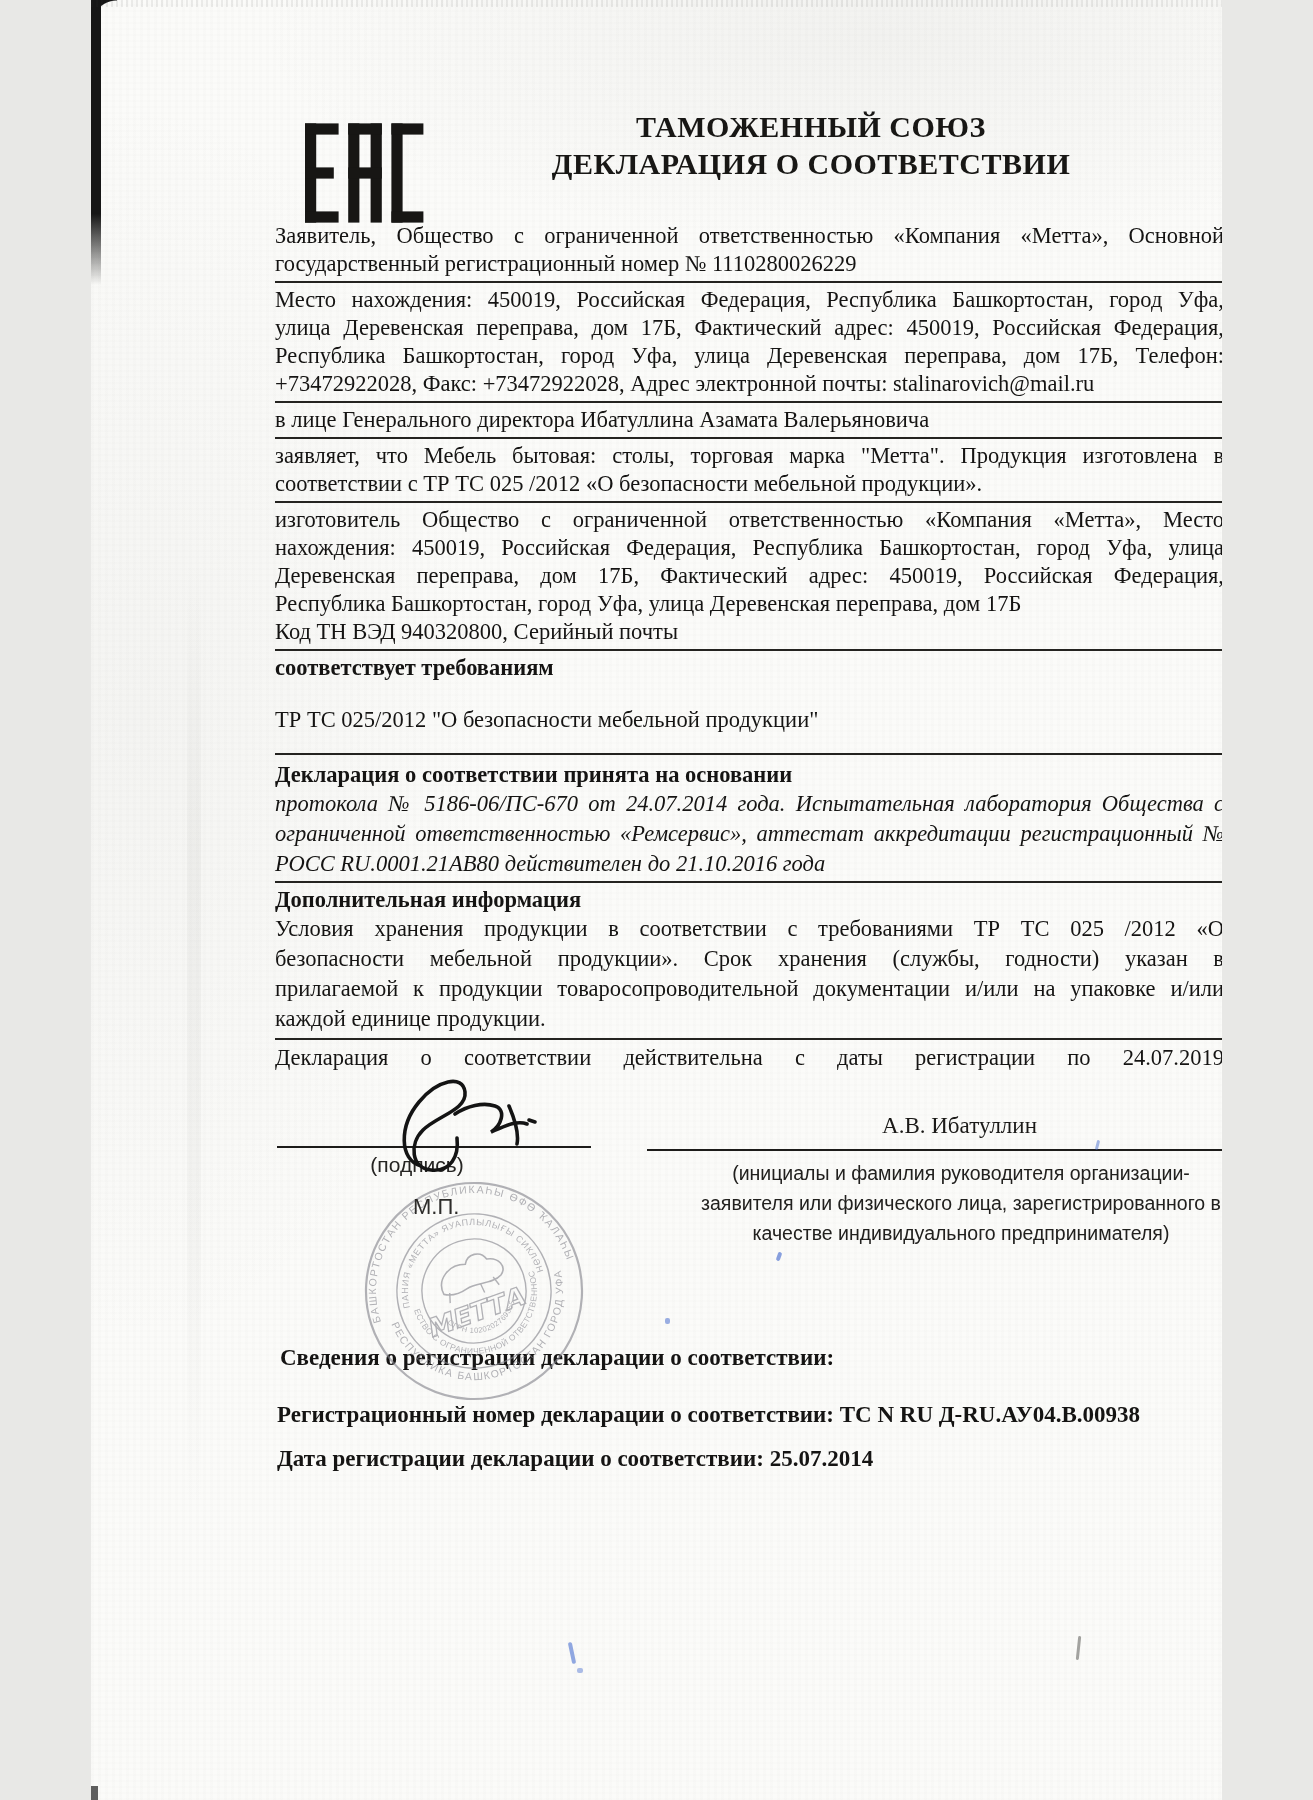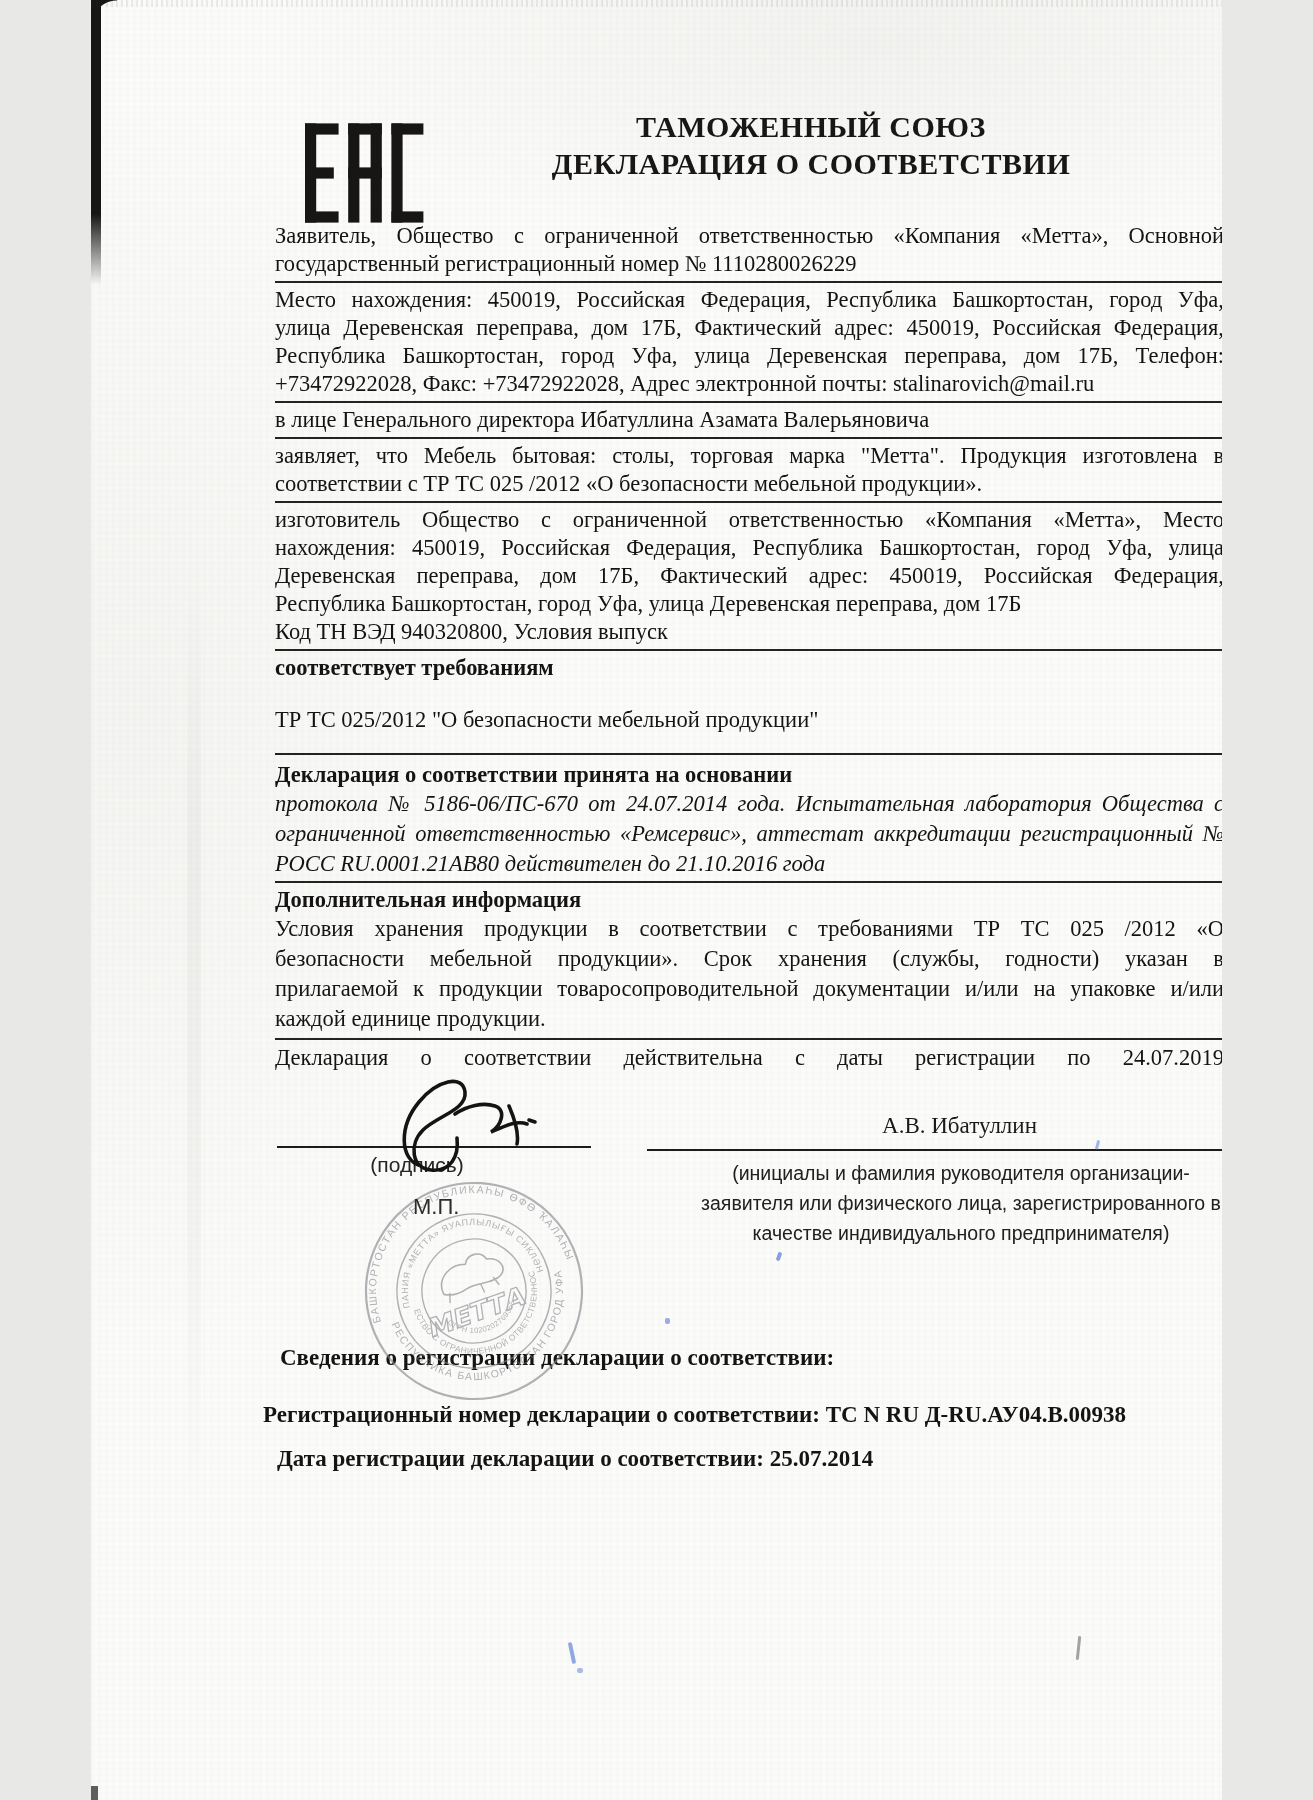--- a/index.html
+++ b/index.html
@@ -56,21 +56,21 @@
     font-family:"Liberation Sans",sans-serif;font-size:21px;color:#262523;}
   .sig-name{position:absolute;left:556px;top:1113px;width:625px;text-align:center;font-size:23px;color:#1b1a18;}
   .sig-note{position:absolute;left:520px;top:1158px;width:700px;text-align:center;
     font-family:"Liberation Sans",sans-serif;font-size:19.5px;line-height:30px;color:#21201e;}
   .mp{position:absolute;left:322px;top:1194px;font-family:"Liberation Sans",sans-serif;font-size:22px;color:#2d2c2a;z-index:3;}
   .signature-svg{position:absolute;left:268px;top:1068px;z-index:2;}
   .stamp-svg{position:absolute;left:252px;top:1160px;z-index:1;opacity:.62;}
 
   
   .reg-header{position:absolute;left:189px;top:1345px;font-size:23px;font-weight:bold;}
-  .reg-number{position:absolute;left:172px;top:1402px;font-size:23px;font-weight:bold;text-align:right;}
+  .reg-number{position:absolute;left:186px;top:1402px;font-size:23px;font-weight:bold;text-align:right;}
   .reg-date{position:absolute;left:186px;top:1446px;font-size:23px;font-weight:bold;}
 
   
   .speck{position:absolute;border-radius:2px;}
 </style>
 </head>
 <body>
 
 <div class="page">
 
@@ -123,21 +123,21 @@
     <div class="sec">
       <div class="ln jl"><b>заявляет, что</b> <span>Мебель бытовая: столы, торговая марка "Метта". Продукция изготовлена в</span></div>
       <div class="ln">соответствии с ТР ТС 025 /2012 «О безопасности мебельной продукции».</div>
     </div>
 
     <div class="sec">
       <div class="ln jl"><b>изготовитель</b> <span>Общество с ограниченной ответственностью «Компания «Метта», Место</span></div>
       <div class="ln jl">нахождения: 450019, Российская Федерация, Республика Башкортостан, город Уфа, улица</div>
       <div class="ln jl">Деревенская переправа, дом 17Б, Фактический адрес: 450019, Российская Федерация,</div>
       <div class="ln">Республика Башкортостан, город Уфа, улица Деревенская переправа, дом 17Б</div>
-      <div class="ln">Код ТН ВЭД 940320800, Условия выпуск</div>
+      <div class="ln">Код ТН ВЭД 940320800, Серийный почты</div>
     </div>
 
     <div class="h-meets ln">соответствует требованиям</div>
 
     <div class="sec-trts">
       <div class="ln">ТР ТС 025/2012 "О безопасности мебельной продукции"</div>
     </div>
 
     <div class="h-basis ln">Декларация о соответствии принята на основании</div>
 

